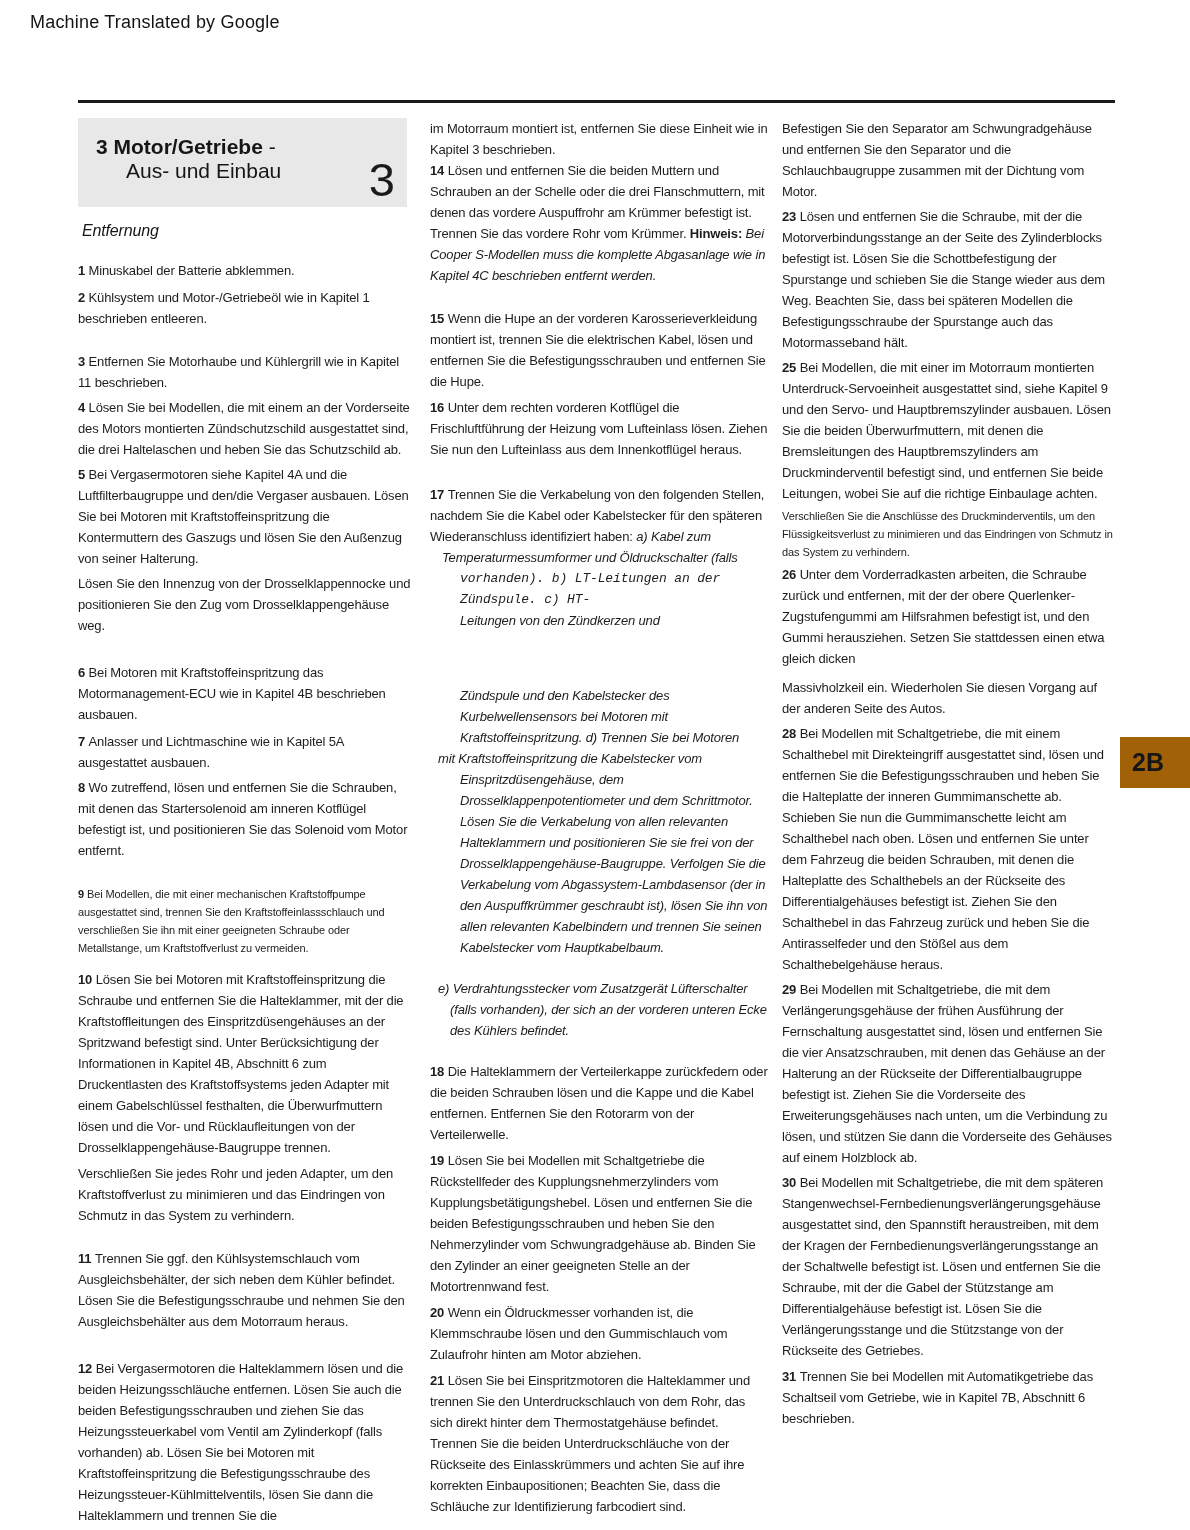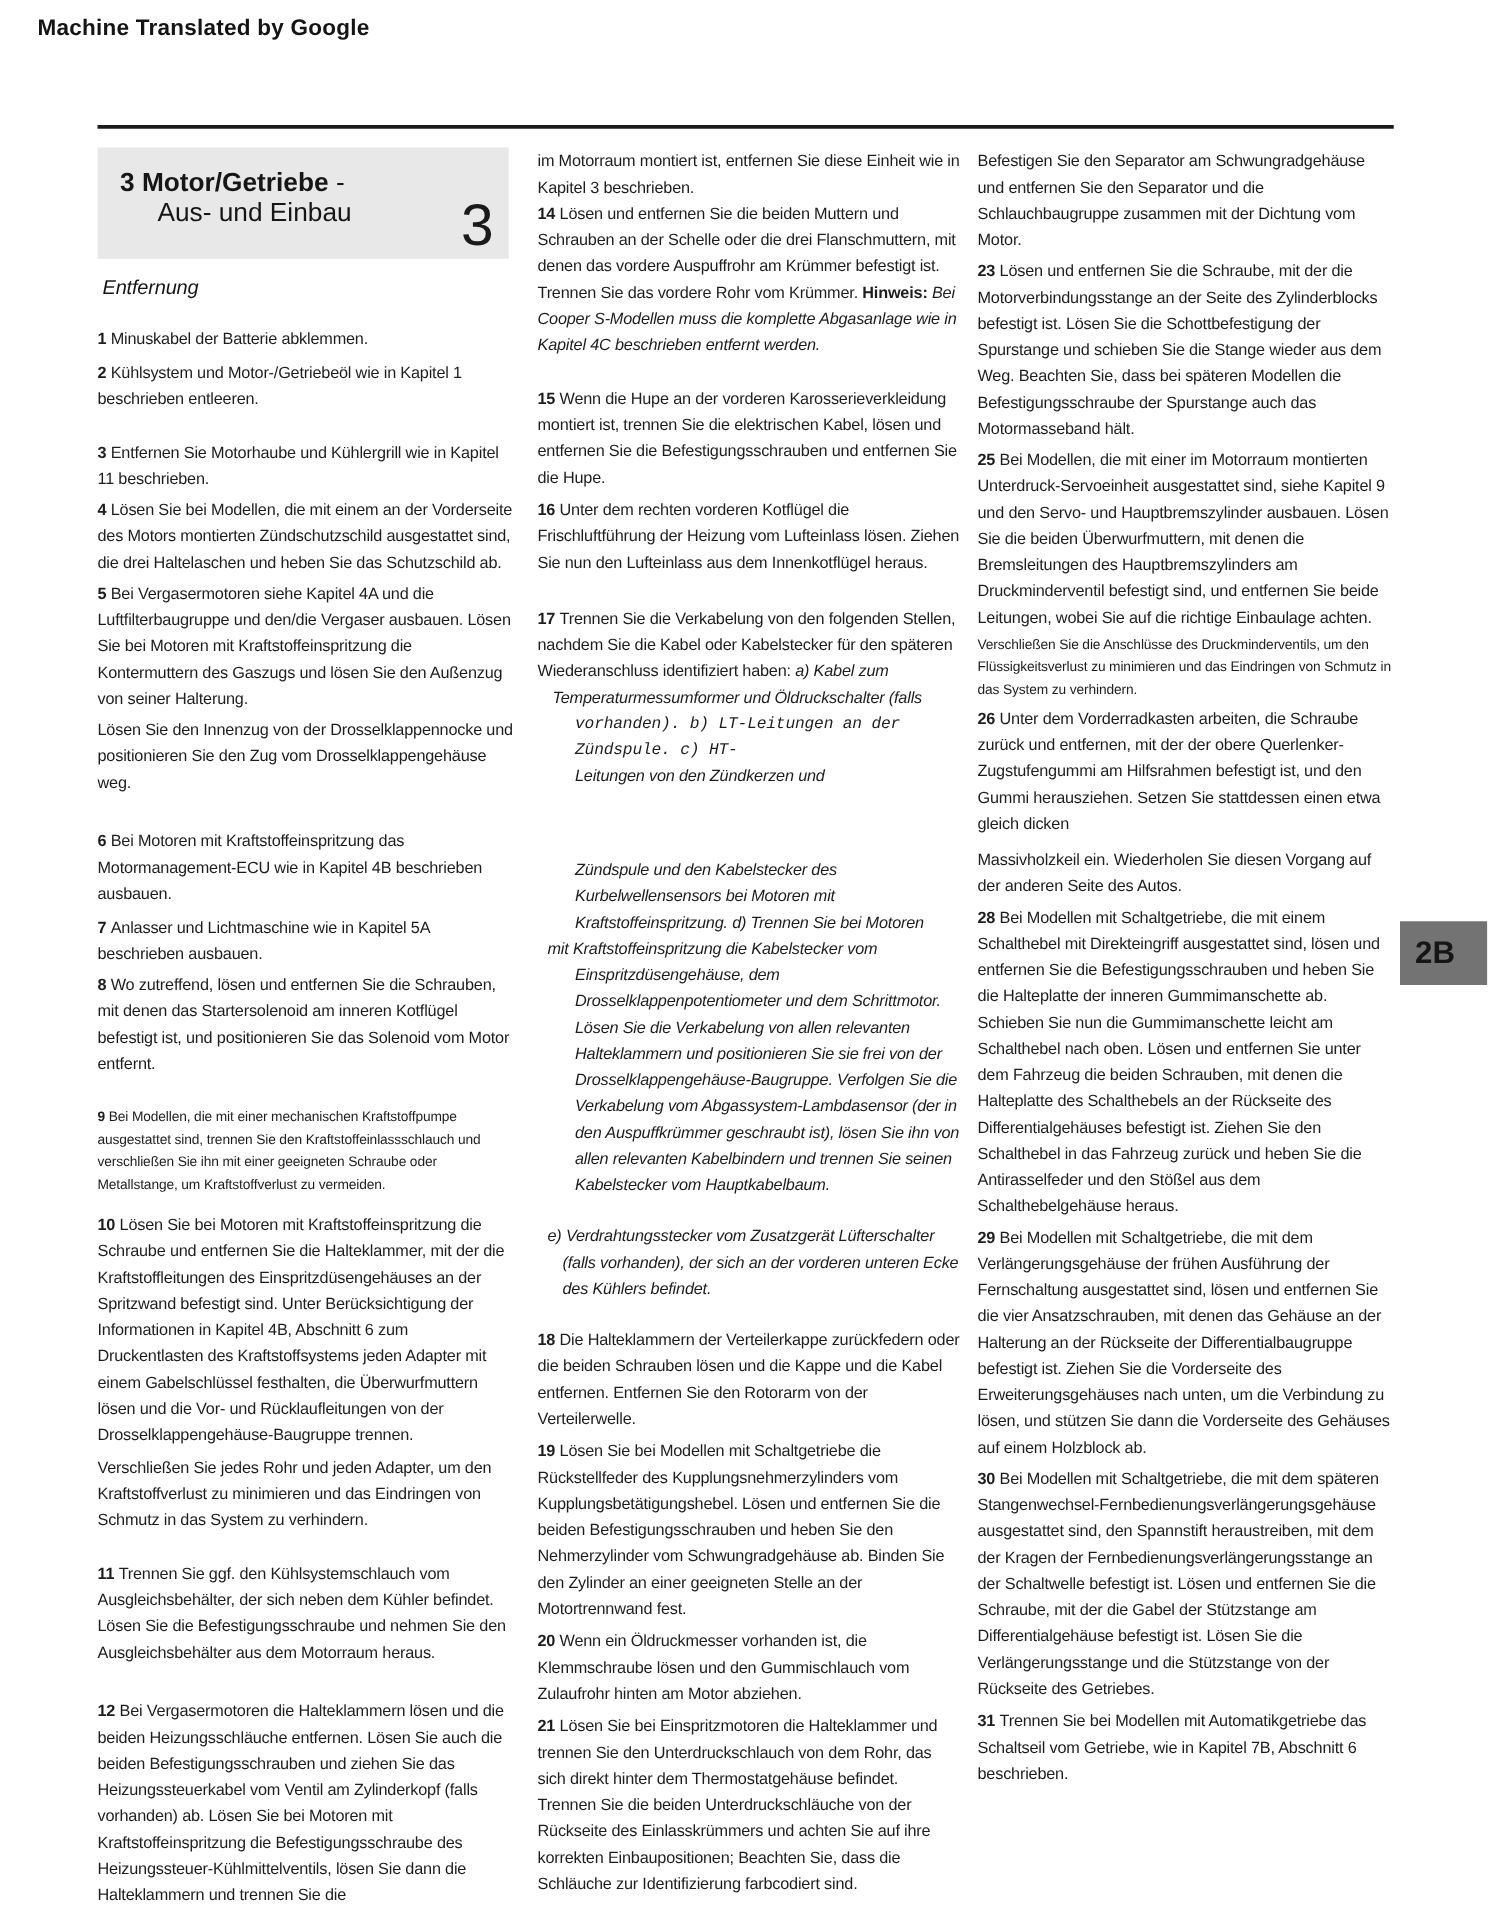--- a/index.html
+++ b/index.html
@@ -1,26 +1,26 @@
 <!DOCTYPE html>
 <html><head>
 <meta charset="utf-8">
 <style>
   html,body{margin:0;padding:0;background:#fff;}
   .page{position:relative;width:1190px;height:1530px;background:#ffffff;overflow:hidden;
         font-family:"Liberation Sans",sans-serif;color:#1d1d1d;}
-  .watermark{position:absolute;left:30px;top:12px;font-size:18px;letter-spacing:.2px;color:#141414;font-weight:bold;}
+  .watermark{position:absolute;left:30px;top:12px;font-size:18px;letter-spacing:.2px;color:#141414;}
   .running-head{position:absolute;top:56px;right:75px;font-size:17px;color:#141414;}
   .top-rule{position:absolute;left:78px;top:100px;width:1037px;height:3px;background:#1b1b1b;}
   .title-box{position:absolute;left:78px;top:118px;width:329px;height:89px;background:#e8e8e8;}
   .title-lines{position:absolute;left:18px;top:17px;font-size:21px;line-height:24px;color:#161616;}
   .title-line1 b{font-weight:bold;}
   .title-line2{padding-left:30px;}
   .chapter-num{position:absolute;right:12px;bottom:4px;font-size:47px;line-height:47px;color:#1a1a1a;}
-  .chapter-tab{position:absolute;left:1120px;top:737px;width:70px;height:51px;background:#737373;}
+  .chapter-tab{position:absolute;left:1120px;top:737px;width:70px;height:51px;background:#a16207;}
   .chapter-tab span{display:block;padding:11px 0 0 12px;font-size:25px;font-weight:bold;color:#161616;}
   .col{position:absolute;font-size:13px;line-height:21px;letter-spacing:-0.15px;}
   .col-left{left:78px;top:220px;width:333px;}
   .col-mid{left:430px;top:118px;width:338px;}
   .col-right{left:782px;top:118px;width:333px;}
   .sec-head{font-size:16px;font-weight:normal;font-style:italic;margin:0 0 19px 4px;color:#161616;}
   .para{margin:0;}
   .para.small{font-size:11px;line-height:18px;letter-spacing:-0.1px;}
   .rn{font-weight:normal;font-style:normal;}
   .rb{font-weight:bold;font-style:normal;}
@@ -51,21 +51,21 @@
   <div class="col col-left">
     <h3 class="sec-head">Entfernung</h3>
     <div>
         <div class="para"><span class="rb">1 </span><span class="rn">Minuskabel der Batterie abklemmen.</span></div>
         <div class="para" style="margin-top: 6px;"><span class="rb">2 </span><span class="rn">Kühlsystem und Motor-/Getriebeöl wie in Kapitel 1 beschrieben entleeren.</span></div>
         <div class="para" style="margin-top: 22px;"><span class="rb">3 </span><span class="rn">Entfernen Sie Motorhaube und Kühlergrill wie in Kapitel 11 beschrieben.</span></div>
         <div class="para" style="margin-top: 4px;"><span class="rb">4 </span><span class="rn">Lösen Sie bei Modellen, die mit einem an der Vorderseite des Motors montierten Zündschutzschild ausgestattet sind, die drei Haltelaschen und heben Sie das Schutzschild ab.</span></div>
         <div class="para" style="margin-top: 4px;"><span class="rb">5 </span><span class="rn">Bei Vergasermotoren siehe Kapitel 4A und die Luftfilterbaugruppe und den/die Vergaser ausbauen. Lösen Sie bei Motoren mit Kraftstoffeinspritzung die Kontermuttern des Gaszugs und lösen Sie den Außenzug von seiner Halterung.</span></div>
         <div class="para" style="margin-top: 4px;"><span class="rn">Lösen Sie den Innenzug von der Drosselklappennocke und positionieren Sie den Zug vom Drosselklappengehäuse weg.</span></div>
         <div class="para" style="margin-top: 26px;"><span class="rb">6 </span><span class="rn">Bei Motoren mit Kraftstoffeinspritzung das Motormanagement-ECU wie in Kapitel 4B beschrieben ausbauen.</span></div>
-        <div class="para" style="margin-top: 6px;"><span class="rb">7 </span><span class="rn">Anlasser und Lichtmaschine wie in Kapitel 5A beschrieben ausbauen.</span></div>
+        <div class="para" style="margin-top: 6px;"><span class="rb">7 </span><span class="rn">Anlasser und Lichtmaschine wie in Kapitel 5A ausgestattet ausbauen.</span></div>
         <div class="para" style="margin-top: 4px;"><span class="rb">8 </span><span class="rn">Wo zutreffend, lösen und entfernen Sie die Schrauben, mit denen das Startersolenoid am inneren Kotflügel befestigt ist, und positionieren Sie das Solenoid vom Motor entfernt.</span></div>
         <div class="para small" style="margin-top: 24px;"><span class="rb">9 </span><span class="rn">Bei Modellen, die mit einer mechanischen Kraftstoffpumpe ausgestattet sind, trennen Sie den Kraftstoffeinlassschlauch und verschließen Sie ihn mit einer geeigneten Schraube oder Metallstange, um Kraftstoffverlust zu vermeiden.</span></div>
         <div class="para" style="margin-top: 12px;"><span class="rb">10 </span><span class="rn">Lösen Sie bei Motoren mit Kraftstoffeinspritzung die Schraube und entfernen Sie die Halteklammer, mit der die Kraftstoffleitungen des Einspritzdüsengehäuses an der Spritzwand befestigt sind. Unter Berücksichtigung der Informationen in Kapitel 4B, Abschnitt 6 zum Druckentlasten des Kraftstoffsystems jeden Adapter mit einem Gabelschlüssel festhalten, die Überwurfmuttern lösen und die Vor- und Rücklaufleitungen von der Drosselklappengehäuse-Baugruppe trennen.</span></div>
         <div class="para" style="margin-top: 5px;"><span class="rn">Verschließen Sie jedes Rohr und jeden Adapter, um den Kraftstoffverlust zu minimieren und das Eindringen von Schmutz in das System zu verhindern.</span></div>
         <div class="para" style="margin-top: 22px;"><span class="rb">11 </span><span class="rn">Trennen Sie ggf. den Kühlsystemschlauch vom Ausgleichsbehälter, der sich neben dem Kühler befindet. Lösen Sie die Befestigungsschraube und nehmen Sie den Ausgleichsbehälter aus dem Motorraum heraus.</span></div>
         <div class="para" style="margin-top: 26px;"><span class="rb">12 </span><span class="rn">Bei Vergasermotoren die Halteklammern lösen und die beiden Heizungsschläuche entfernen. Lösen Sie auch die beiden Befestigungsschrauben und ziehen Sie das Heizungssteuerkabel vom Ventil am Zylinderkopf (falls vorhanden) ab. Lösen Sie bei Motoren mit Kraftstoffeinspritzung die Befestigungsschraube des Heizungssteuer-Kühlmittelventils, lösen Sie dann die Halteklammern und trennen Sie die Kühlmittelventilschläuche vom Krümmer und Thermostatgehäuse. Lösen Sie die Schelle und trennen Sie den Heizgeräteschlauch von seiner Verbindung mit dem unteren Kühlerschlauch (direkt unter dem Kühlmittelventil).</span></div>
       </div>
   </div>
 
   <div class="col col-mid">

